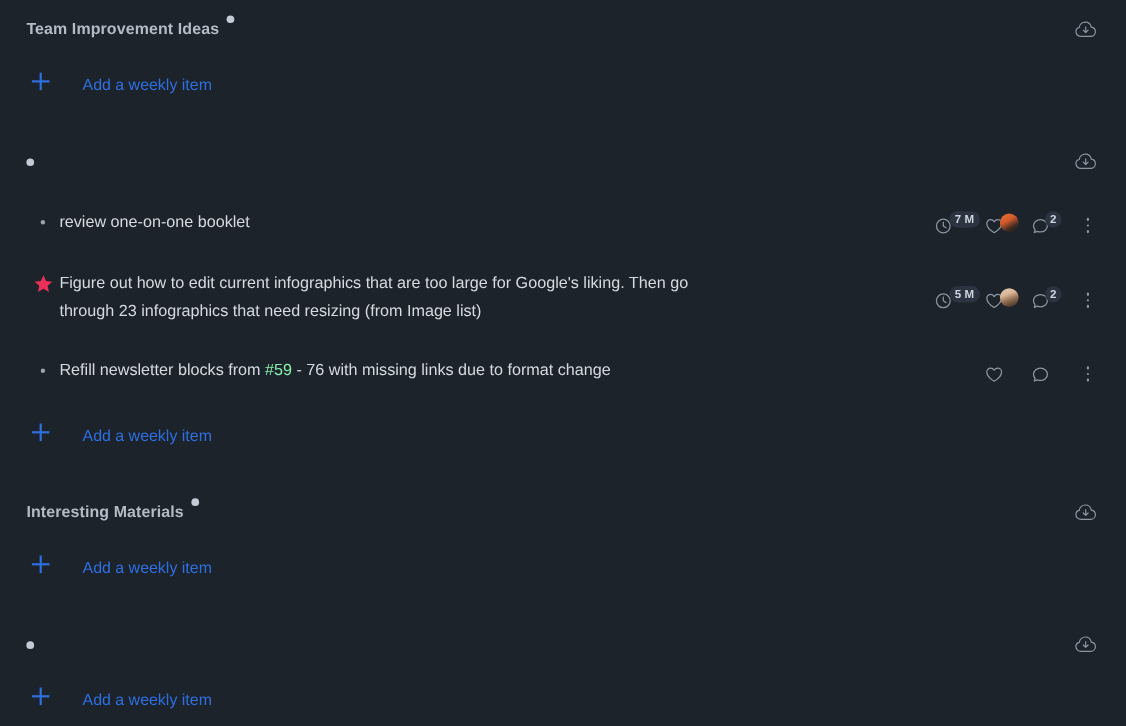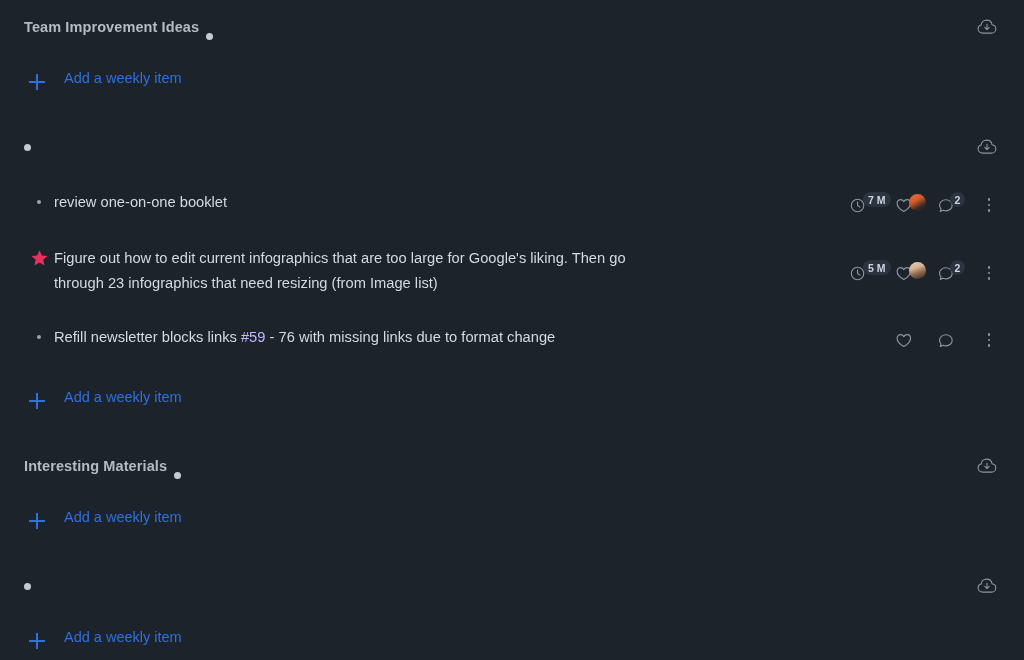--- a/index.html
+++ b/index.html
@@ -26,21 +26,21 @@
   .section-header {
     display: flex;
     align-items: center;
     justify-content: space-between;
     padding: 0 24px 0 24px;
     height: 26px;
   }
 
   .section-title-wrap {
     display: flex;
-    align-items: flex-end;
+    align-items: flex-start;
     gap: 7px;
   }
 
   .section-title {
     font-size: 14.5px;
     font-weight: bold;
     color: #b3bcc6;
     letter-spacing: 0.1px;
     line-height: 26px;
     white-space: nowrap;
@@ -61,22 +61,22 @@
     display: flex;
     align-items: center;
     justify-content: center;
     cursor: pointer;
   }
   .cloud-download svg { display: block; }
 
   
   .add-row {
     display: flex;
-    align-items: flex-end;
-    gap: 19px;
+    align-items: flex-start;
+    gap: 30px;
     padding-left: 29px;
     height: 24px;
     cursor: pointer;
     width: max-content;
   }
   .plus-icon {
     width: 16px; height: 16px;
     position: relative;
     flex: 0 0 auto;
   }
@@ -124,21 +124,21 @@
 
   .task-text {
     flex: 1 1 auto;
     font-size: 14.7px;
     color: #d4dae0;
     line-height: 24.5px;
     padding-right: 190px;
     max-width: 810px;
     word-wrap: break-word;
   }
-  .task-link { color: #c4b5fd; }
+  .task-link { color: #86efac; }
 
   
   .actions {
     position: absolute;
     right: 20px;
     top: 0;
     display: flex;
     align-items: center;
     gap: 0px;
     height: 30px;
@@ -330,21 +330,21 @@
         </div>
       </div>
     </div>
 
     <div class="sp-30"></div>
 
     <div class="task-row">
       <div class="bullet-cell">
         <span class="bullet-dot"></span>
       </div>
-      <div class="task-text"><span>Refill newsletter blocks links </span><span class="task-link">#59</span><span> - 76 with missing links due to format change</span></div>
+      <div class="task-text"><span>Refill newsletter blocks from </span><span class="task-link">#59</span><span> - 76 with missing links due to format change</span></div>
 
       <div class="actions">
         <div class="act">
           <svg width="18" height="17" viewBox="0 0 19 18" style="margin-right:8px">
             <path d="M9.3 15.4S2.2 11.3 2.2 6.6c0-2.2 1.7-3.8 3.7-3.8 1.5 0 2.7.9 3.4 2.1.7-1.2 1.9-2.1 3.4-2.1 2 0 3.7 1.6 3.7 3.8 0 4.7-7.1 8.8-7.1 8.8z" fill="none" stroke="#8b96a3" stroke-width="1.2" stroke-linejoin="round"></path>
           </svg>
         </div>
 
         <div class="act">
           <svg width="18" height="17" viewBox="0 0 19 18" style="margin-right:10px">

